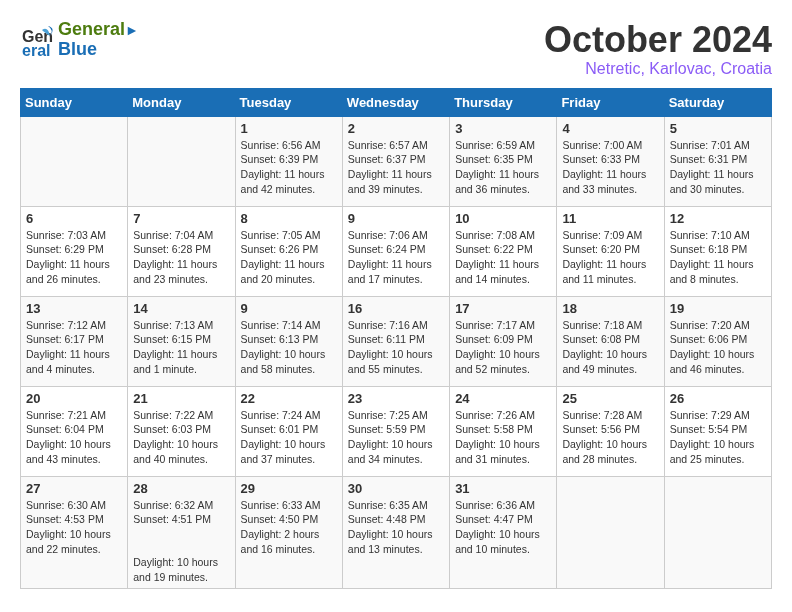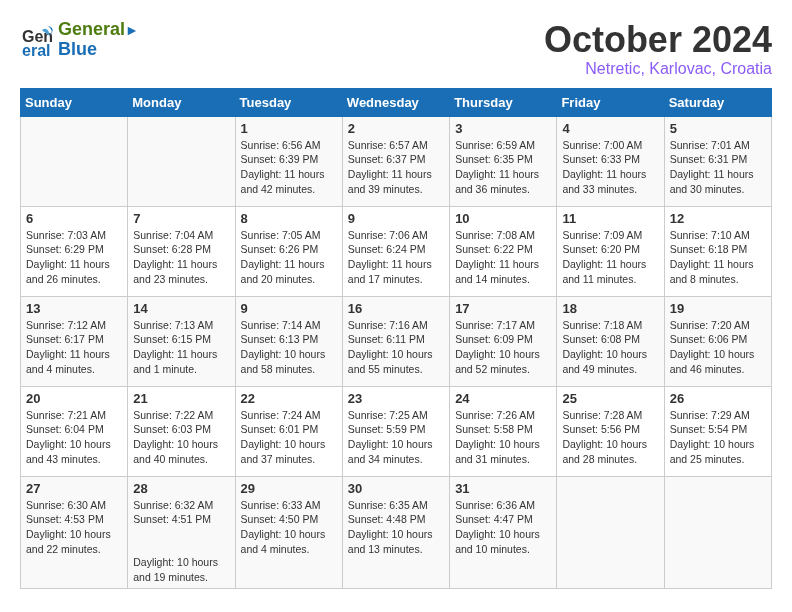--- a/index.html
+++ b/index.html
@@ -353,21 +353,21 @@
             <span style="display: block;">Sunrise: 6:32 AM</span>
             <span style="display: block;">Sunset: 4:51 PM</span>
             <span style="display: block; margin-top: 28px;">Daylight: 10 hours and 19 minutes.</span>
           </div>
         </td>
         <td>
           <span class="day-num">29</span>
           <div class="day-info">
             <span style="display: block;">Sunrise: 6:33 AM</span>
             <span style="display: block;">Sunset: 4:50 PM</span>
-            <span style="display: block;">Daylight: 10 hours and 4 minutes.</span>
+            <span style="display: block;">Daylight: 2 hours and 16 minutes.</span>
           </div>
         </td>
         <td>
           <span class="day-num">30</span>
           <div class="day-info">
             <span style="display: block;">Sunrise: 6:35 AM</span>
             <span style="display: block;">Sunset: 4:48 PM</span>
             <span style="display: block;">Daylight: 10 hours and 13 minutes.</span>
           </div>
         </td>

